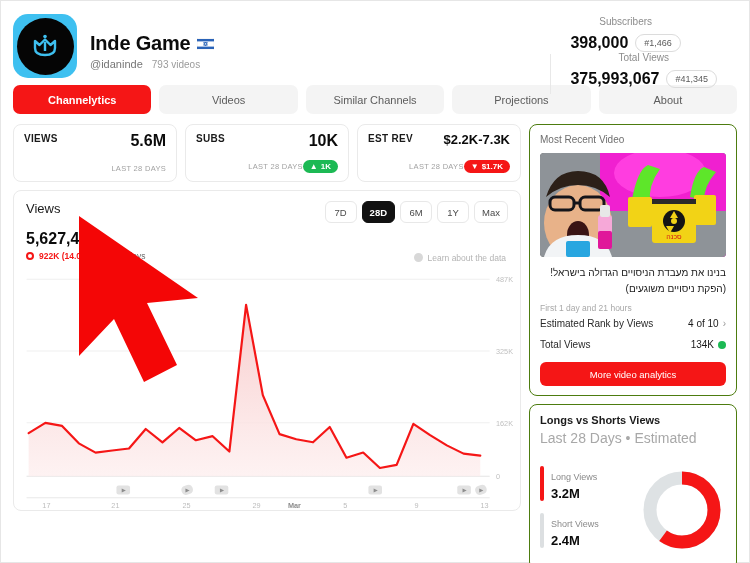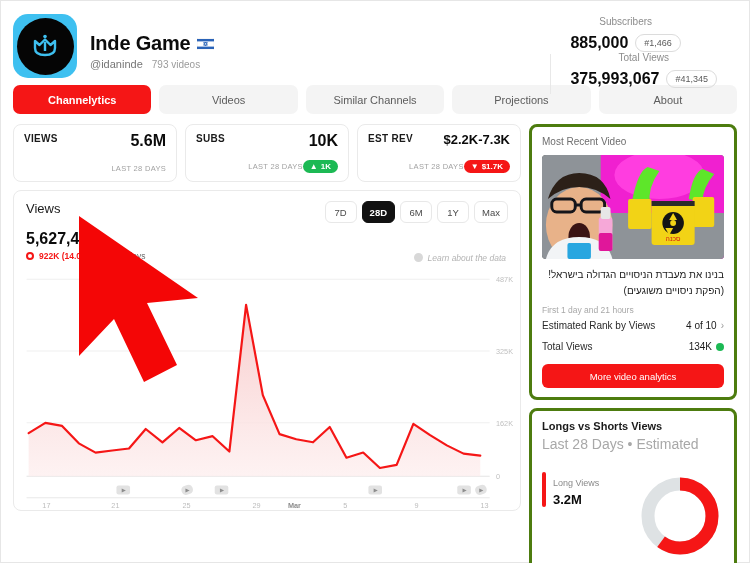--- a/index.html
+++ b/index.html
@@ -115,34 +115,34 @@
   .chart-big { font-size: 16px; font-weight: bold; color: #0b0b0b; }
   .chart-delta-row { display: flex; align-items: center; gap: 5px; margin-top: 3px; }
   .dot-red {
     width: 8px; height: 8px; border-radius: 50%;
     border: 2px solid #f51616; background: #fff; flex: 0 0 auto;
   }
   .chart-delta { font-size: 8.5px; font-weight: bold; color: #f51616; }
   .chart-past { font-size: 8.5px; color: #6e6e6e; }
   .learn-row {
     position: absolute; right: 14px; top: 62px;
-    display: flex; align-items: flex-start; gap: 5px; font-style: italic;
+    display: flex; align-items: flex-start; gap: 5px;
   }
   .info-dot {
     width: 9px; height: 9px; border-radius: 50%;
     background: #d8d8d8; flex: 0 0 auto;
   }
   .learn-txt { font-size: 8.5px; color: #b4b4b4; }
 
   .plot-wrap { position: absolute; left: 0; right: 0; top: 78px; bottom: 0; }
   .plot-svg { display: block; width: 100%; height: 100%; }
 
   
   .panel {
-    border: 3px solid #4d7c0f; border-radius: 8px;
+    border: 1px solid #4d7c0f; border-radius: 8px;
     background: #fff; padding: 9px 10px; margin-bottom: 8px;
   }
   .panel-title { font-size: 10px; color: #6e6e6e; margin-bottom: 8px; }
   .thumb {
     width: 100%; height: 104px; border-radius: 4px;
     overflow: hidden; position: relative; background: #555;
   }
   .thumb svg { display: block; width: 100%; height: 100%; }
   .vid-title {
     font-size: 10px; color: #1a1a1a; direction: rtl; text-align: right;
@@ -211,21 +211,21 @@
       <div class="ch-sub-row">
         <span class="ch-handle">@idaninde</span>
         <span class="ch-videos">793 videos</span>
       </div>
     </div>
 
     <div class="head-stats">
       <div class="hstat">
         <div class="hstat-label">Subscribers</div>
         <div class="hstat-row">
-          <span class="hstat-val">885,000</span>
+          <span class="hstat-val">398,000</span>
           <span class="rank-pill">#1,466</span>
         </div>
       </div>
       <div class="hstat">
         <div class="hstat-label">Total Views</div>
         <div class="hstat-row">
           <span class="hstat-val">375,993,067</span>
           <span class="rank-pill">#41,345</span>
         </div>
       </div>
@@ -439,20 +439,27 @@
 
         <div class="lvs">
           <div>
             <div class="legend-item">
               <span class="lbar red"></span>
               <span>
                 <span class="ltxt-label">Long Views</span>
                 <span class="ltxt-val" style="display:block">3.2M</span>
               </span>
             </div>
+            <div class="legend-item">
+              <span class="lbar grey"></span>
+              <span>
+                <span class="ltxt-label">Short Views</span>
+                <span class="ltxt-val" style="display:block">2.4M</span>
+              </span>
+            </div>
           </div>
 
           <svg width="88" height="88" viewBox="0 0 88 88">
             <circle cx="44" cy="44" r="32" fill="none" stroke="#dee2e4" stroke-width="13"></circle>
             <circle cx="44" cy="44" r="32" fill="none" stroke="#f51616" stroke-width="13" stroke-dasharray="120.6 200.4" stroke-dashoffset="0" transform="rotate(-90 44 44)"></circle>
           </svg>
         </div>
       </div>
     </div>
   </div>

